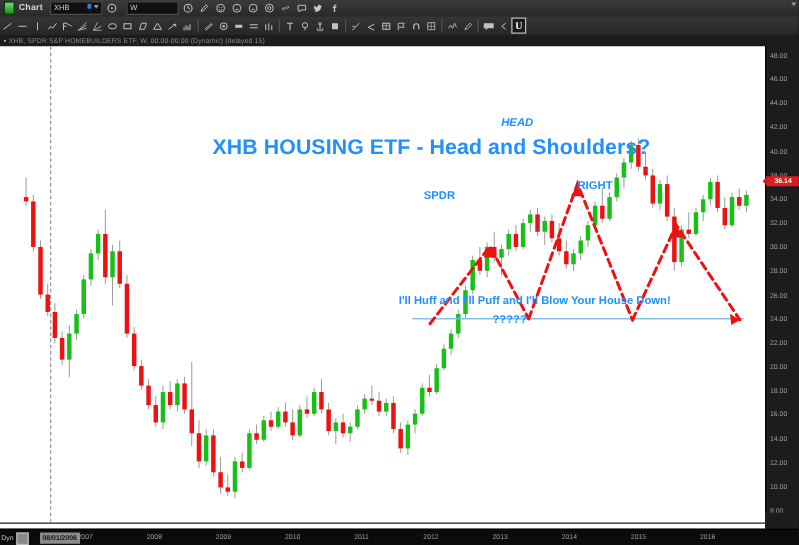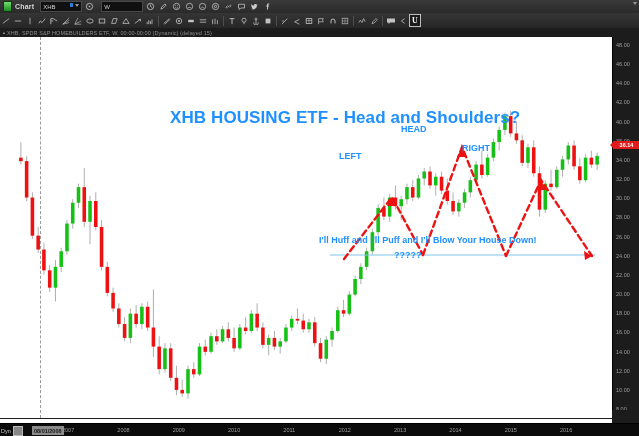--- a/index.html
+++ b/index.html
@@ -760,22 +760,22 @@
 
       <path d="M392,160 l-5,9 l10,0 z" fill="#ee1111"></path>
       <path d="M462,110 l-5,10 l10,0 z" fill="#ee1111"></path>
       <path d="M541,143 l-5,10 l10,0 z" fill="#ee1111"></path>
       <path d="M592,219 l-8,-5 l1,9 z" fill="#ee1111"></path>
     </svg>
 
     <div class="crosshair-v"></div>
 
     <div class="ctitle" style="left:170px;top:71px;text-align:right;">XHB HOUSING ETF - Head and Shoulders?</div>
-    <div class="clabel" style="left:339px;top:114px;">LEFT</div>
-    <div class="clabel" style="left:401px;top:87px;">HEAD</div>
+    <div class="clabel" style="left:339px;top:114px;">SPDR</div>
+    <div class="clabel" style="left:401px;top:56px;font-style:italic;">HEAD</div>
     <div class="clabel" style="left:462px;top:106px;">RIGHT</div>
     <div class="cquote" style="left:309px;top:198px;">I'll Huff and I'll Puff and I'll Blow Your House Down!</div>
     <div class="cquote" style="left:384px;top:213px;">?????</div>
 
   </div>
 
   <div class="priceaxis" id="price-axis">
       <div class="ptick" style="top: 5px;">48.00</div>
       <div class="ptick" style="top: 24.1579px;">46.00</div>
       <div class="ptick" style="top: 43.3158px;">44.00</div>

